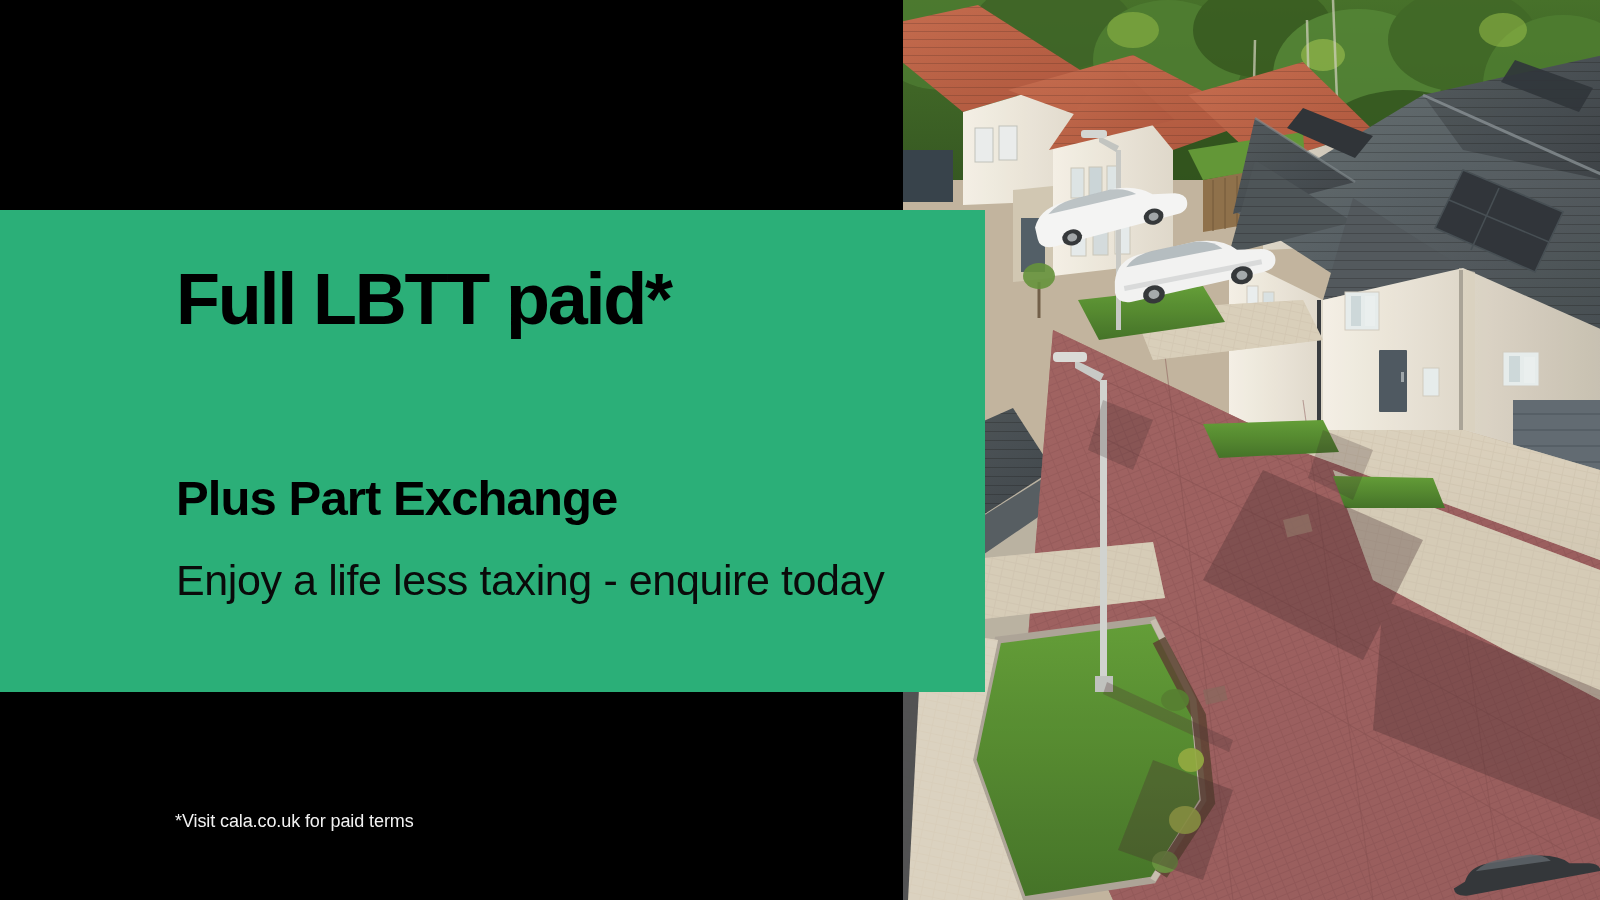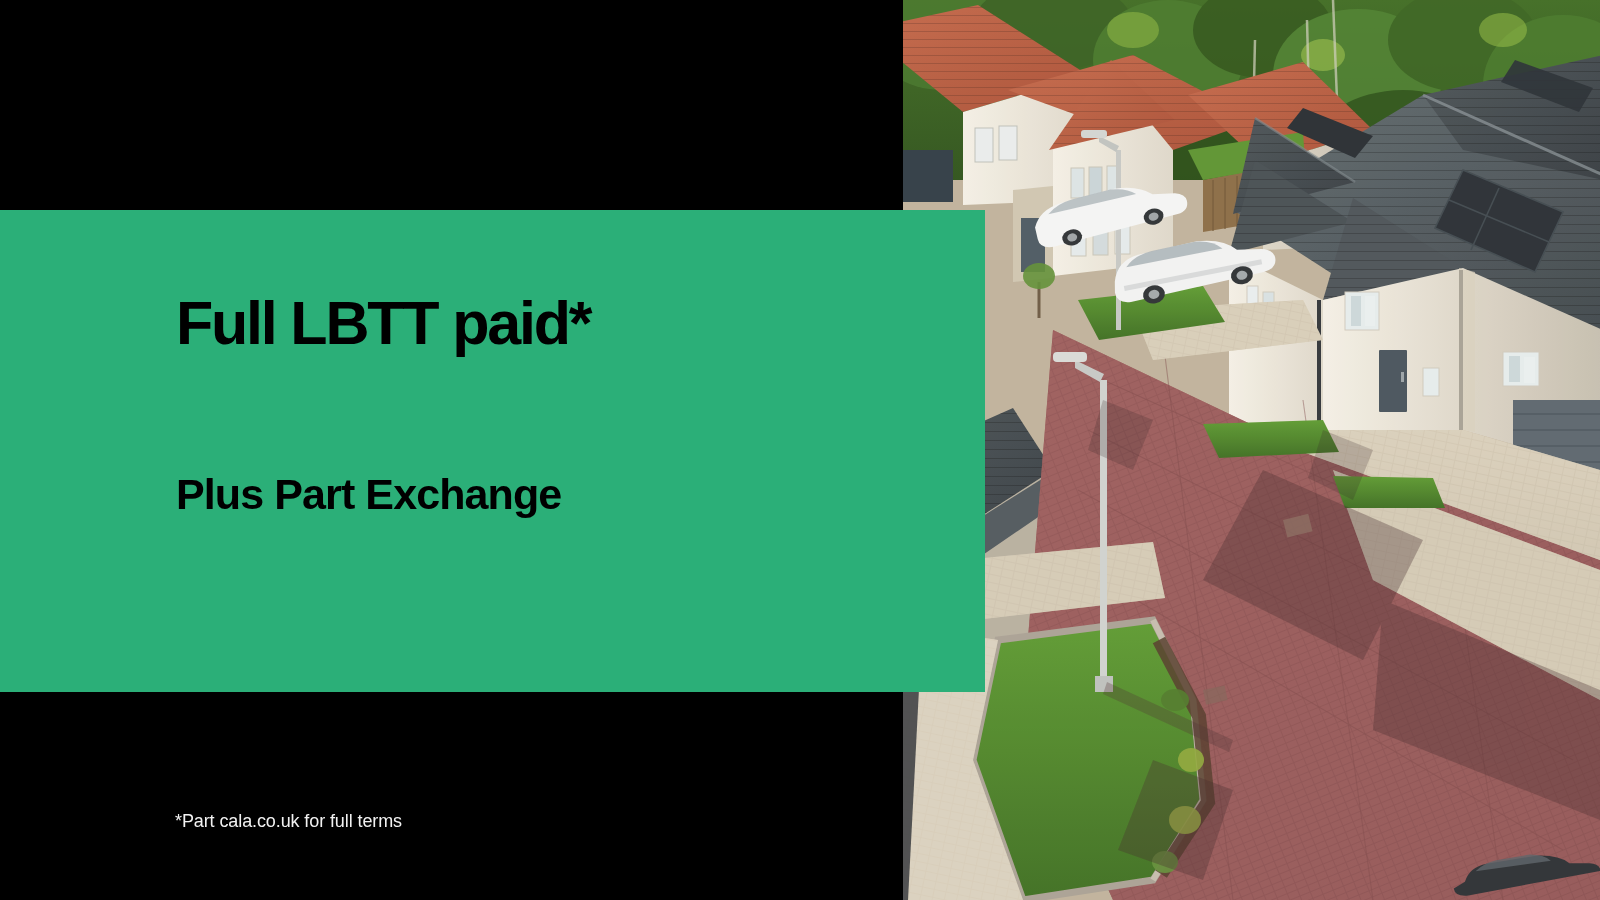--- a/index.html
+++ b/index.html
@@ -32,33 +32,32 @@
     width:985px; height:482px;
     background:#2BAF78;
   }
 
   
   #headline {
     position:absolute;
     left:176px; top:264px;
     width:760px;
     color:#000;
-    font-size:61px;
+    font-size:72px;
     font-weight:700;
     line-height:0.99;
     letter-spacing:-2.2px;
-    margin-top:29px;
   }
   #headline .hl-line { display:block; white-space:nowrap; }
 
   #subhead {
     position:absolute;
     left:176px; top:470px;
     color:#000;
-    font-size:43px;
+    font-size:49px;
     font-weight:700;
     letter-spacing:-0.9px;
     white-space:nowrap;
   }
 
   #tagline {
     position:absolute;
     left:176px; top:556px;
     color:#0a0a0a;
     font-size:43px;
@@ -405,16 +404,17 @@
   </div>
 
   <div id="green-panel"></div>
 
   <div id="headline">
     <span class="hl-line">Full LBTT paid*</span>
   </div>
 
   <div id="subhead">Plus Part Exchange</div>
 
-
-  <div id="terms">*Part cala.co.uk for full terms</div>
+  <div id="tagline">Enjoy a life less taxing - enquire today</div>
+
+  <div id="terms">*Visit cala.co.uk for paid terms</div>
 
 </div>
 
 </body></html>

